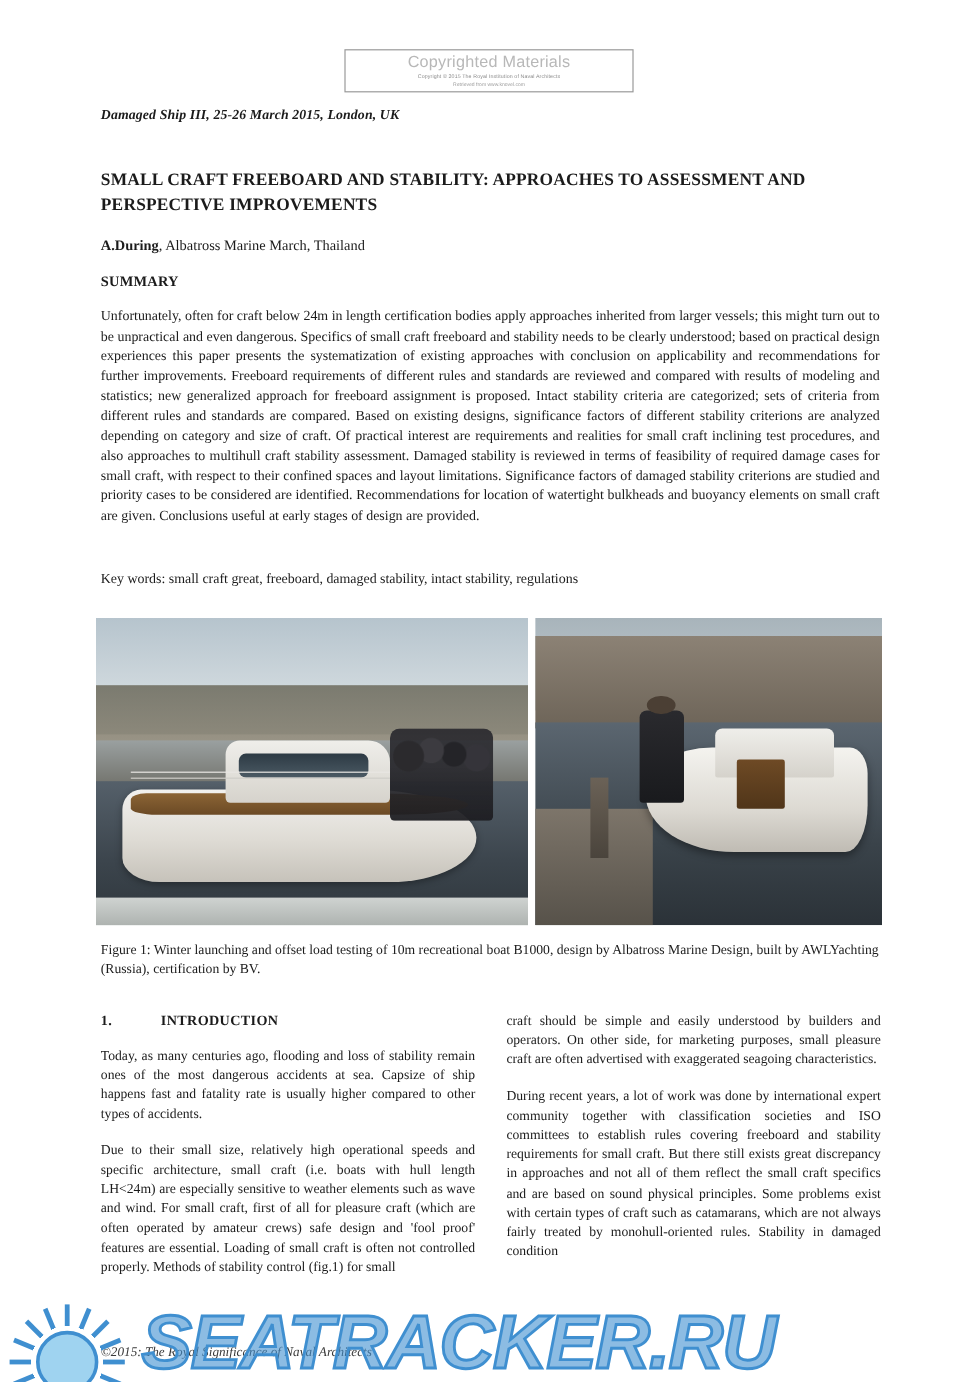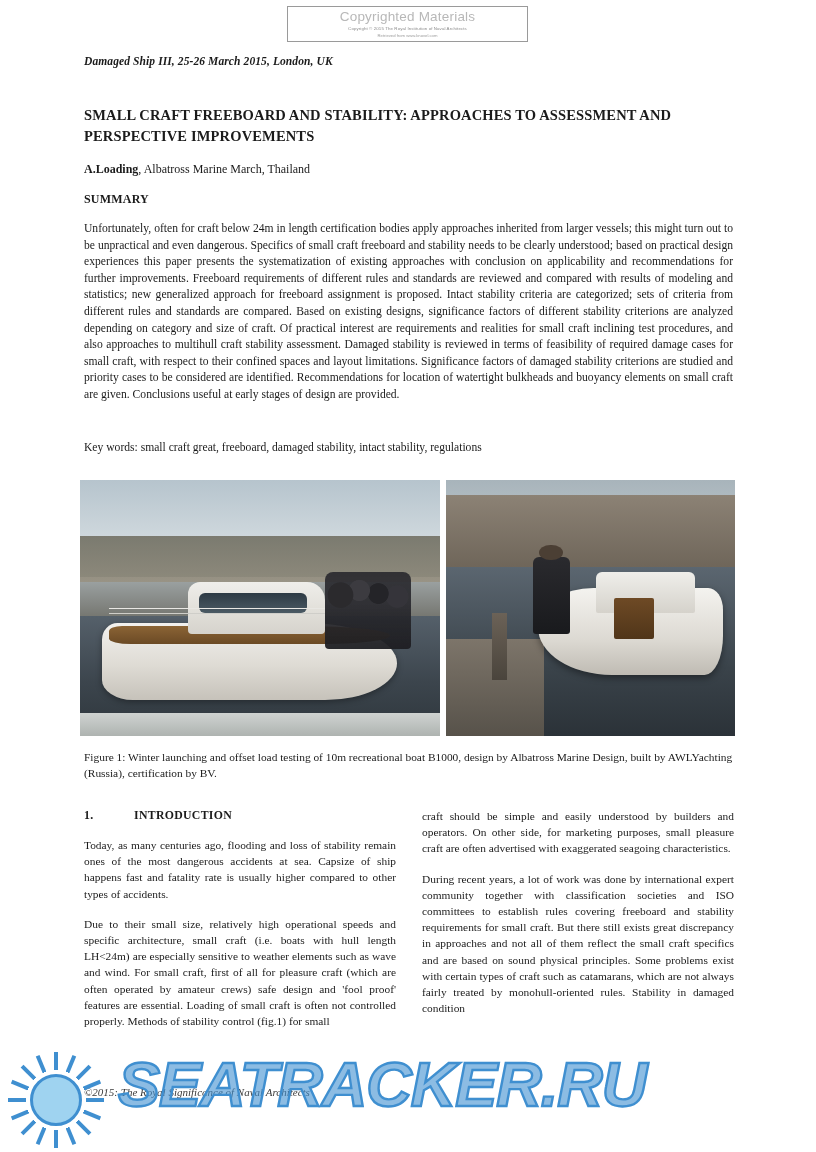--- a/index.html
+++ b/index.html
@@ -11,20 +11,21 @@
     height: 1152px;
     background: #ffffff;
     font-family: "Liberation Serif", serif;
     color: #1b1b1b;
     position: relative;
     overflow: hidden;
   }
   .page {
     position: absolute;
     inset: 0;
+    margin-top: 35px;
   }
 
   
   .copyright-box {
     position: absolute;
     left: 287px;
     top: 6px;
     width: 241px;
     height: 36px;
     border: 1px solid #9a9a9a;
@@ -339,21 +340,21 @@
     <div class="copyright-title">Copyrighted Materials</div>
     <div class="copyright-line1">Copyright © 2015 The Royal Institution of Naval Architects</div>
     <div class="copyright-line2">Retrieved from www.knovel.com</div>
   </div>
 
   <div class="runhead">Damaged Ship III, 25-26 March 2015, London, UK</div>
 
   <div class="title">SMALL CRAFT FREEBOARD AND STABILITY: APPROACHES TO ASSESSMENT AND PERSPECTIVE IMPROVEMENTS</div>
 
   <div class="author">
-    <b>A.Loading</b><span>, Albatross Marine March, Thailand</span>
+    <b>A.During</b><span>, Albatross Marine March, Thailand</span>
   </div>
 
   <div class="summary-head">SUMMARY</div>
   <div class="summary-body">Unfortunately, often for craft below 24m in length certification bodies apply approaches inherited from larger vessels; this might turn out to be unpractical and even dangerous. Specifics of small craft freeboard and stability needs to be clearly understood; based on practical design experiences this paper presents the systematization of existing approaches with conclusion on applicability and recommendations for further improvements. Freeboard requirements of different rules and standards are reviewed and compared with results of modeling and statistics; new generalized approach for freeboard assignment is proposed. Intact stability criteria are categorized; sets of criteria from different rules and standards are compared. Based on existing designs, significance factors of different stability criterions are analyzed depending on category and size of craft. Of practical interest are requirements and realities for small craft inclining test procedures, and also approaches to multihull craft stability assessment. Damaged stability is reviewed in terms of feasibility of required damage cases for small craft, with respect to their confined spaces and layout limitations. Significance factors of damaged stability criterions are studied and priority cases to be considered are identified. Recommendations for location of watertight bulkheads and buoyancy elements on small craft are given. Conclusions useful at early stages of design are provided.</div>
   <div class="keywords">Key words: small craft great, freeboard, damaged stability, intact stability, regulations</div>
 
   <div class="figure">
     <div class="photo photo-left">
       <div class="sky-l"></div>
       <div class="treeline-l"></div>

